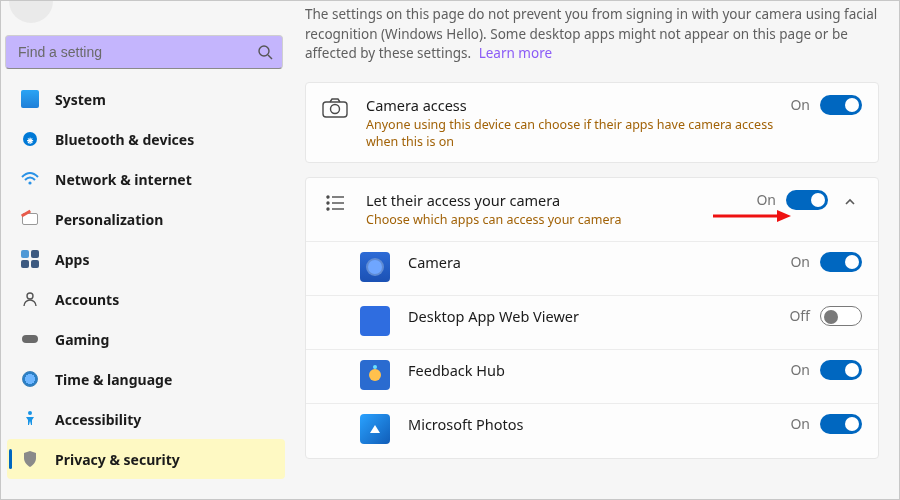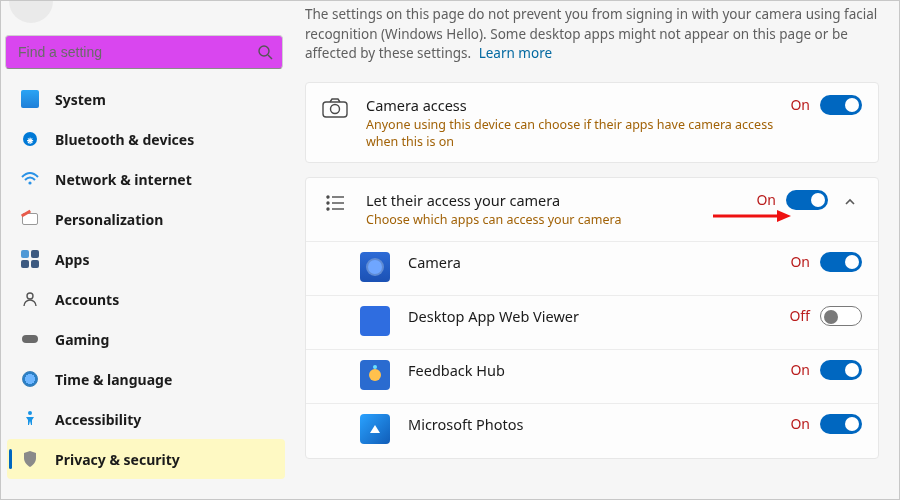--- a/index.html
+++ b/index.html
@@ -35,21 +35,21 @@
   .search {
     position: relative;
     margin: 4px 6px 10px 2px;
   }
   .search input {
     width: 100%;
     height: 34px;
     border: 1px solid #cfcfcf;
     border-bottom: 1.5px solid #8a8a8a;
     border-radius: 4px;
-    background: #d946ef;
+    background: #c4b5fd;
     padding: 0 34px 0 12px;
     font-size: 14px;
     outline: none;
   }
   .search input::placeholder { color: #6a6a6a; }
   .search .search-icon {
     position: absolute;
     right: 10px; top: 50%;
     transform: translateY(-50%);
     color: #555; width: 16px; height: 16px;
@@ -106,21 +106,21 @@
     flex: 1 1 auto;
     padding: 4px 20px 0 14px;
     overflow: hidden;
   }
   .intro {
     color: #5f5f5f;
     font-size: 13.5px;
     line-height: 1.45;
     margin: 0 0 18px 0;
   }
-  .intro a { color: #0369a1; text-decoration: none; margin-left:4px;}
+  .intro a { color: #8b5cf6; text-decoration: none; margin-left:4px;}
   .card {
     background: #fdfdfd;
     border: 1px solid #e7e7e7;
     border-radius: 4px;
   }
   .row {
     display: flex; align-items: flex-start;
     padding: 12px 16px;
     min-height: 64px;
     border-bottom: 1px solid #ececec;
@@ -129,21 +129,21 @@
   .row.sub { padding-left: 54px; padding-top:10px; padding-bottom:10px; min-height:54px; }
   .row-icon {
     width: 26px; height: 26px;
     margin-right: 18px;
     display:flex;align-items:center;justify-content:center;
     flex: 0 0 26px;
   }
   .row-text { flex: 1 1 auto; min-width: 0; }
   .row-title { font-size: 14.5px; color:#1b1b1b; }
   .row-desc { font-size: 12.5px; color:#a16207; margin-top:2px; line-height:1.35; max-width:420px;}
-  .state-label { font-size:14px; color:#b91c1c; margin: 0 10px 0 0; }
+  .state-label { font-size:14px; color:#737373; margin: 0 10px 0 0; }
   .toggle {
     width: 42px; height: 20px; border-radius: 10px;
     position: relative; cursor: pointer;
     flex: 0 0 42px;
   }
   .toggle.on { background:#0067c0; }
   .toggle.off { background:#fff; border:1px solid #7a7a7a; }
   .toggle .knob {
     position:absolute; top:3px; width:14px; height:14px; border-radius:50%;
     background:#fff;

